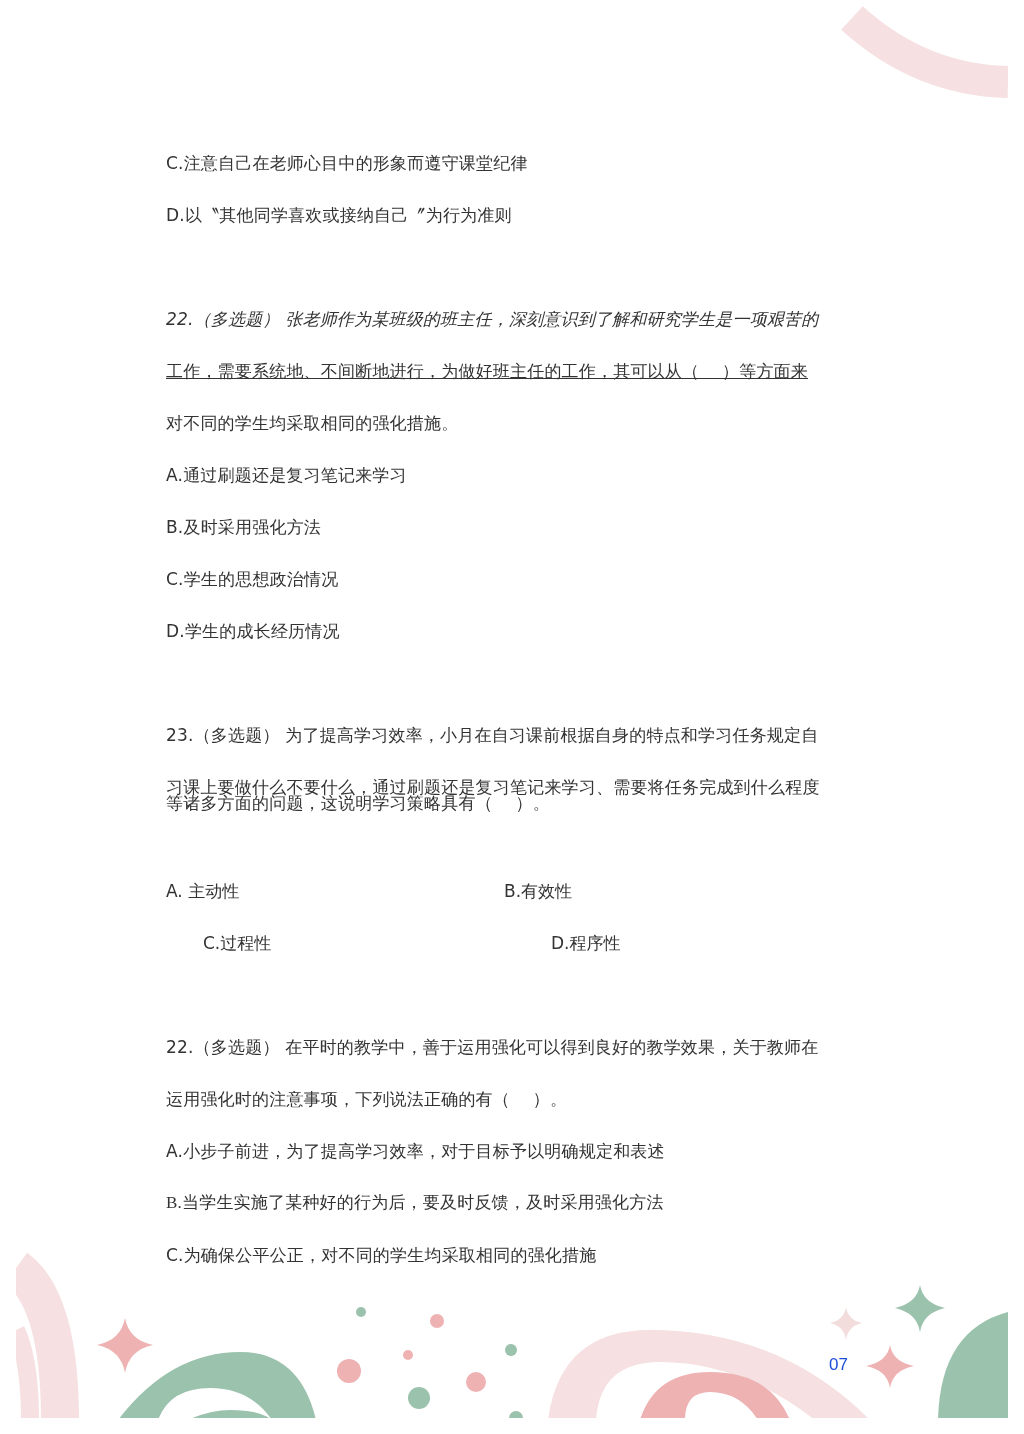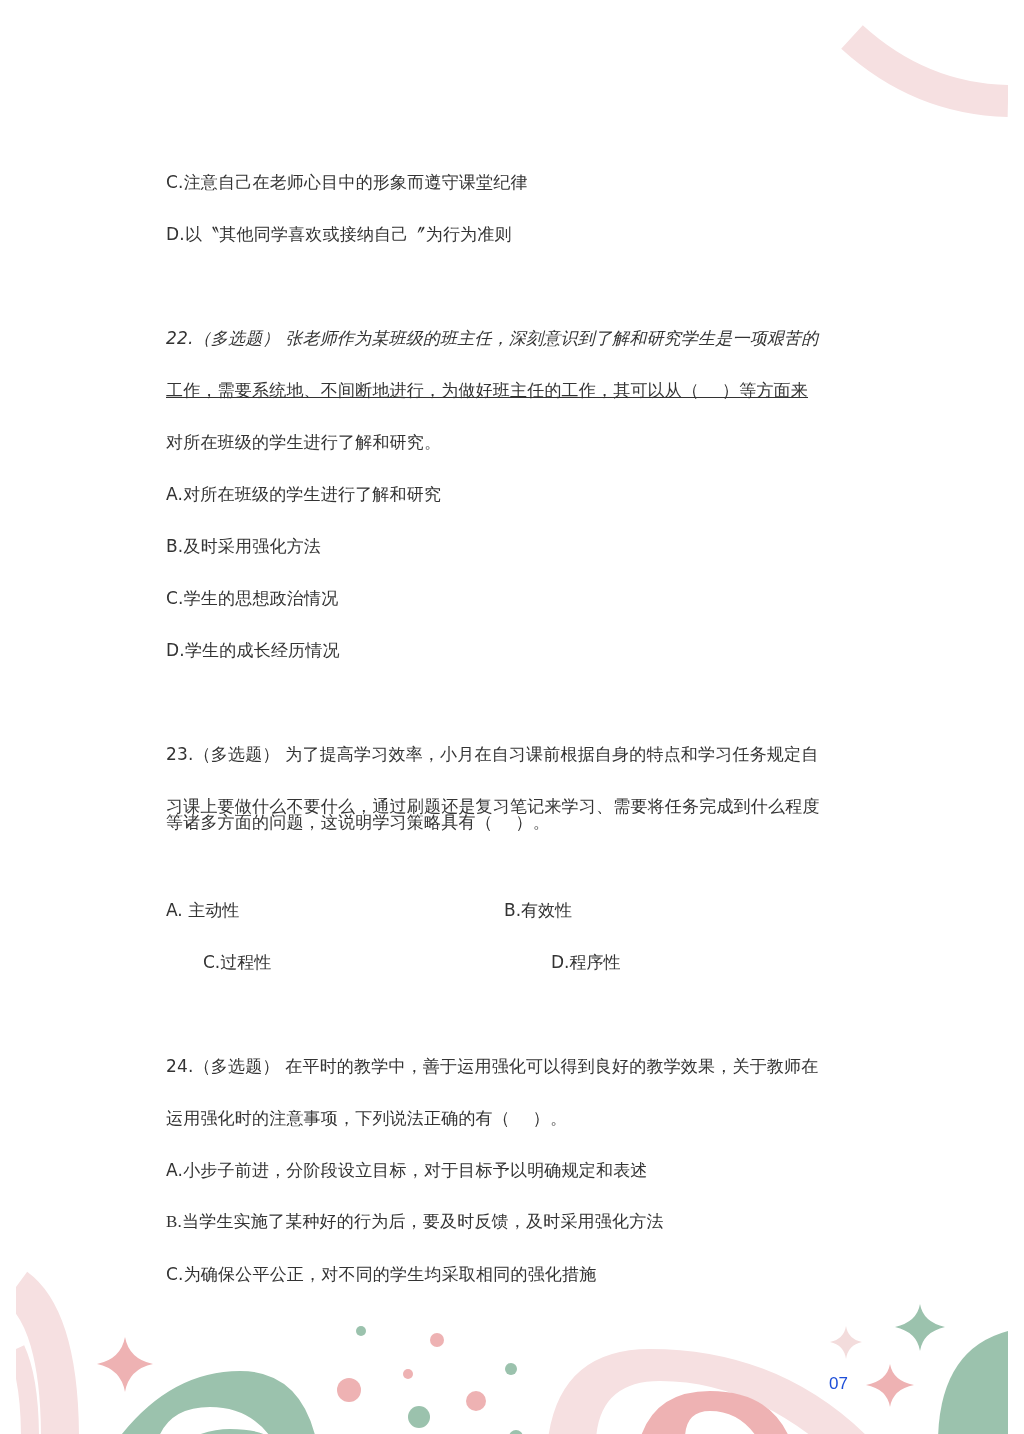--- a/index.html
+++ b/index.html
@@ -1,18 +1,18 @@
 <!DOCTYPE html>
 <html><head>
   <meta charset="utf-8">
   <style>
     html, body { margin: 0; padding: 0; background: #ffffff; }
     body { width: 1024px; height: 1434px; position: relative; overflow: hidden;
       font-family: "DejaVu Sans", "Liberation Sans", sans-serif; color: #2b2b2b; }
-    .page { position: absolute; left: 0; top: 0; width: 1024px; height: 1088px; margin-top: 19px; }
+    .page { position: absolute; left: 0; top: 0; width: 1024px; height: 1088px; }
     .deco { position: absolute; left: 0; top: 0; width: 1024px; height: 1434px; pointer-events: none; }
     .line { position: absolute; left: 166px; font-size: 17px; line-height: 22px; white-space: nowrap; letter-spacing: 0.2px; color: #333333; }
     .opt-inline { position: absolute; font-size: 17px; line-height: 22px; white-space: nowrap; color: #333333; }
     .page-number { position: absolute; left: 829px; top: 1355px; font-size: 17px; color: #1d4ed8;
       font-family: "Liberation Sans", sans-serif; }
   </style>
 </head>
 <body>
 
 <div class="page">
@@ -62,34 +62,34 @@
 
       <path d="M 938 1420 Q 940 1330 1008 1312 L 1008 1420 Z" fill="#9bc2ad"></path>
     </g>
   </svg>
 
   <div class="line" style="top:152px;">C.注意自己在老师心目中的形象而遵守课堂纪律</div>
   <div class="line" style="top:204px;">D.以〝其他同学喜欢或接纳自己〞为行为准则</div>
 
   <div class="line" style="top:308px;font-style:italic;">22.（多选题） 张老师作为某班级的班主任，深刻意识到了解和研究学生是一项艰苦的</div>
   <div class="line" style="top:360px;text-decoration:underline;">工作，需要系统地、不间断地进行，为做好班主任的工作，其可以从（　 ）等方面来</div>
-  <div class="line" style="top:412px;">对所在班级的学生进行了解和研究。</div>
-  <div class="line" style="top:464px;">A.对所在班级的学生进行了解和研究</div>
+  <div class="line" style="top:412px;">对不同的学生均采取相同的强化措施。</div>
+  <div class="line" style="top:464px;">A.通过刷题还是复习笔记来学习</div>
   <div class="line" style="top:516px;">B.及时采用强化方法</div>
   <div class="line" style="top:568px;">C.学生的思想政治情况</div>
   <div class="line" style="top:620px;">D.学生的成长经历情况</div>
 
   <div class="line" style="top:724px;">23.（多选题） 为了提高学习效率，小月在自习课前根据自身的特点和学习任务规定自</div>
   <div class="line" style="top:776px;">习课上要做什么不要什么，通过刷题还是复习笔记来学习、需要将任务完成到什么程度</div>
   <div class="line" style="top:792px;">等诸多方面的问题，这说明学习策略具有（　 ）。</div>
   <div class="opt-inline" style="left:166px; top:880px;">A.  主动性</div>
   <div class="opt-inline" style="left:504px; top:880px;">B.有效性</div>
   <div class="opt-inline" style="left:203px; top:932px;">C.过程性</div>
   <div class="opt-inline" style="left:551px; top:932px;">D.程序性</div>
 
-  <div class="line" style="top:1036px;">24.（多选题） 在平时的教学中，善于运用强化可以得到良好的教学效果，关于教师在</div>
+  <div class="line" style="top:1036px;">22.（多选题） 在平时的教学中，善于运用强化可以得到良好的教学效果，关于教师在</div>
   <div class="line" style="top:1088px;">运用强化时的注意事项，下列说法正确的有（　 ）。</div>
-  <div class="line" style="top:1140px;">A.小步子前进，分阶段设立目标，对于目标予以明确规定和表述</div>
+  <div class="line" style="top:1140px;">A.小步子前进，为了提高学习效率，对于目标予以明确规定和表述</div>
   <div class="line" style="top:1192px;font-family:Liberation Serif, serif;">B.当学生实施了某种好的行为后，要及时反馈，及时采用强化方法</div>
   <div class="line" style="top:1244px;">C.为确保公平公正，对不同的学生均采取相同的强化措施</div>
 
   <div class="page-number">07</div>
 </div>
 
 </body></html>

